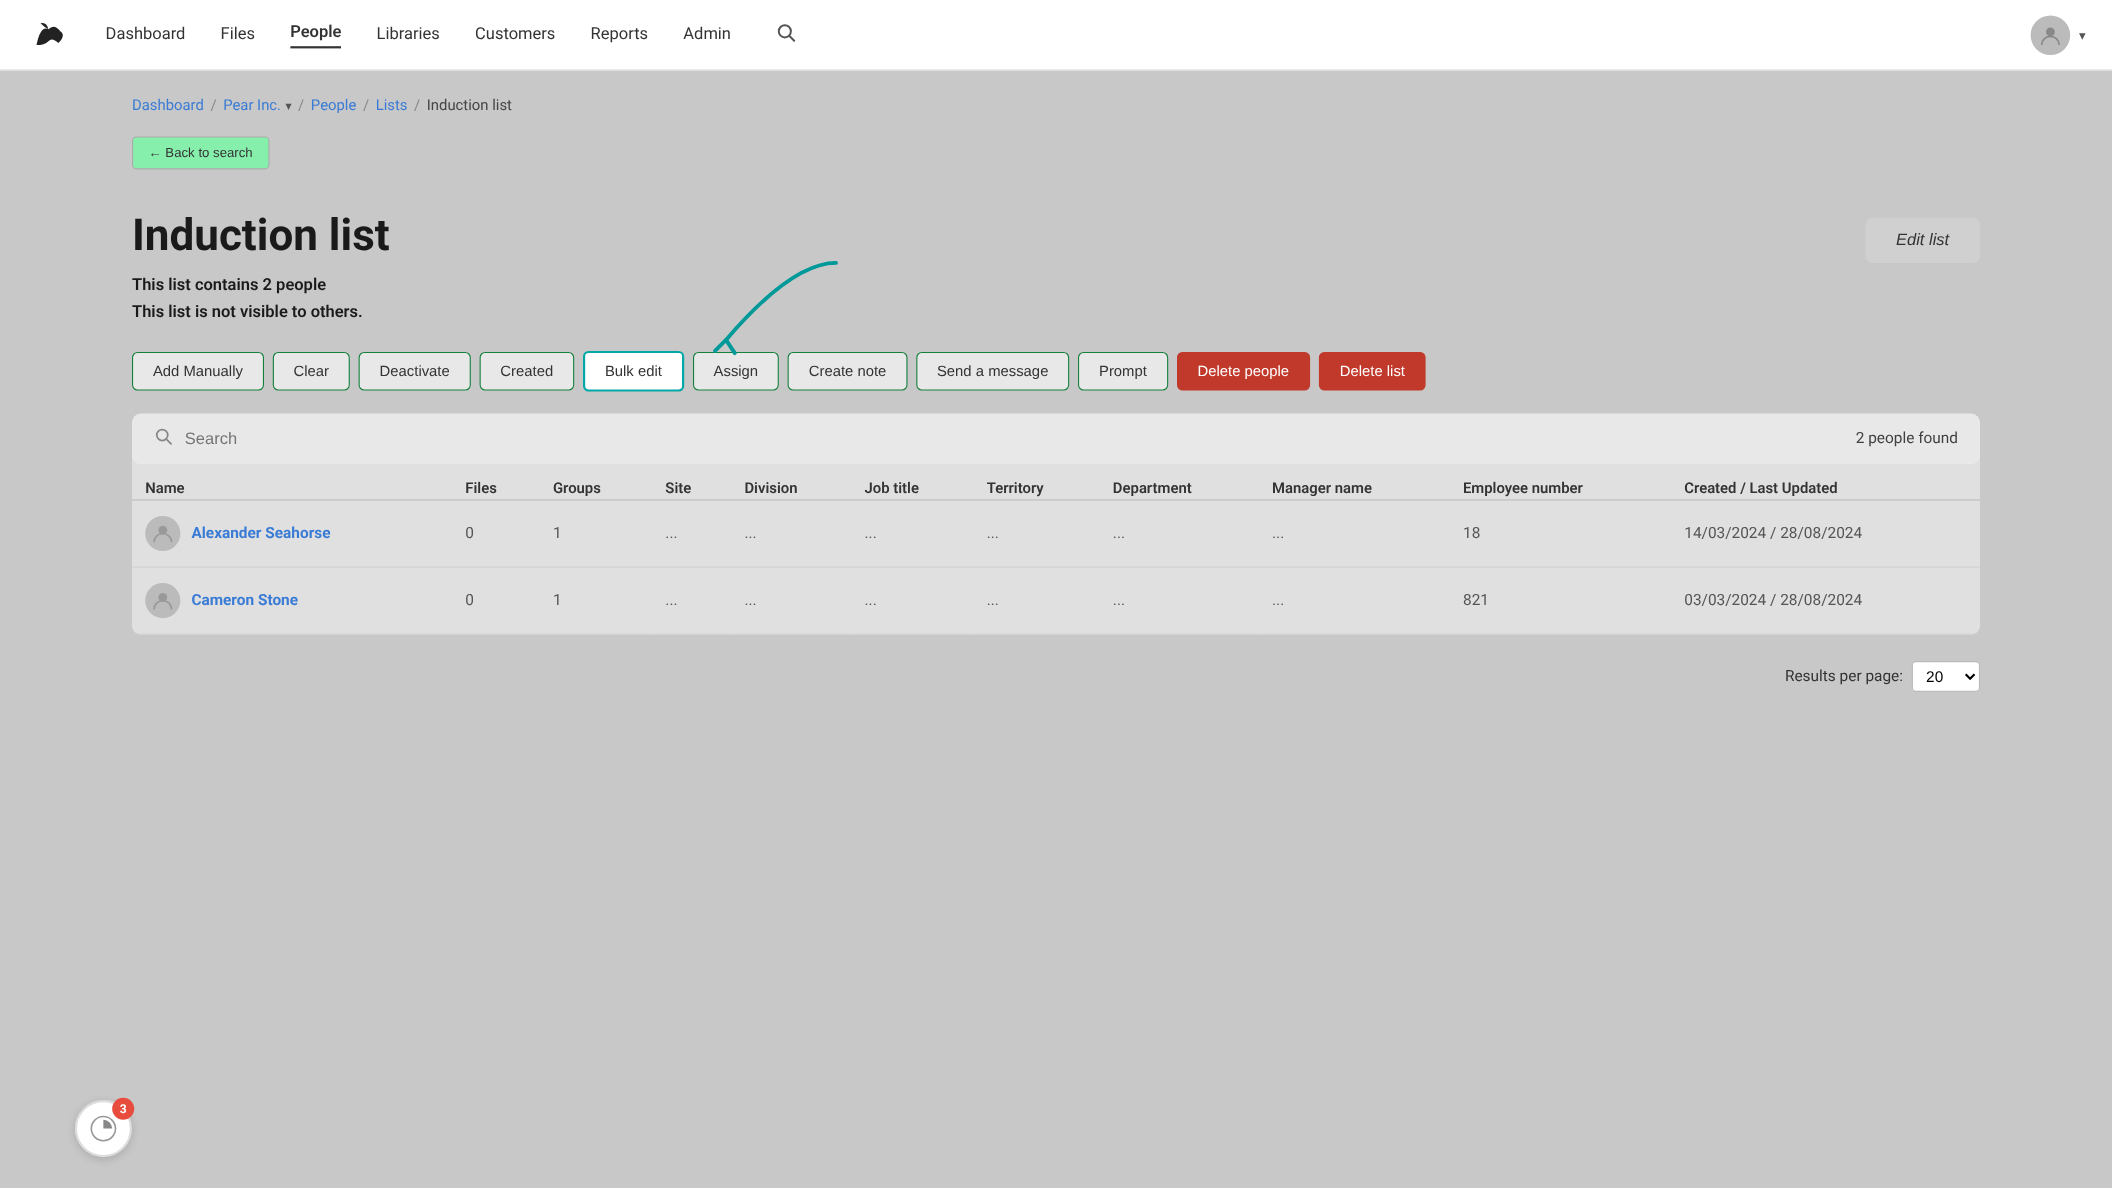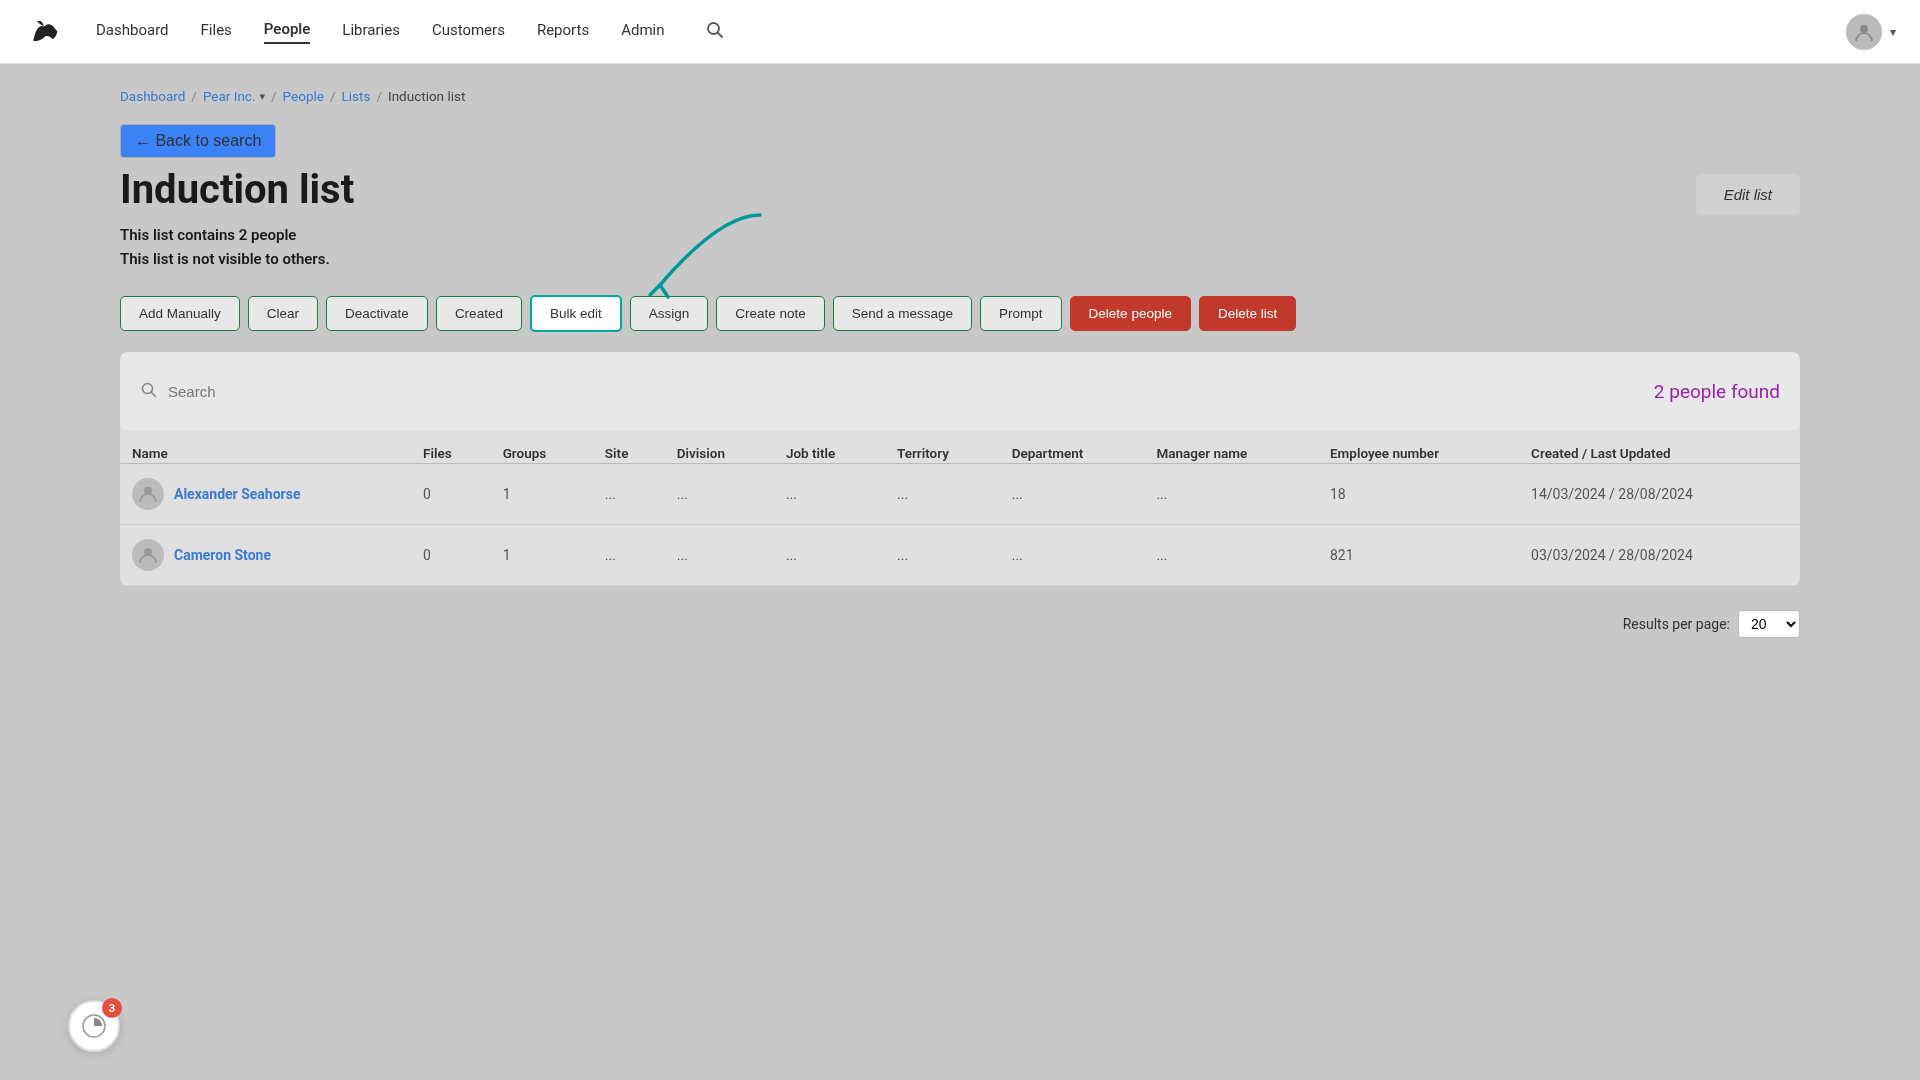--- a/index.html
+++ b/index.html
@@ -107,27 +107,27 @@
       cursor: pointer;
     }
     .breadcrumb-org-chevron { font-size: 11px; color: #555; }
 
     
     .back-btn {
       display: inline-flex;
       align-items: center;
       gap: 6px;
       border: 1px solid #aaa;
-      background: #3b82f6;
+      background: #86efac;
       border-radius: 4px;
       padding: 7px 14px;
-      font-size: 16px;
-      cursor: pointer;
-      color: #333;
-      margin-bottom: 8px;
+      font-size: 12px;
+      cursor: pointer;
+      color: #333;
+      margin-bottom: 36px;
     }
 
     
     .page-header {
       display: flex;
       align-items: flex-start;
       justify-content: space-between;
       margin-bottom: 24px;
     }
     .page-title-area h1 {
@@ -184,21 +184,21 @@
     .action-btn.danger {
       background: #c0392b;
       border-color: #c0392b;
       color: #fff;
     }
 
     
     .search-section {
       background: #e8e8e8;
       border-radius: 8px;
-      padding: 28px 20px;
+      padding: 12px 20px;
       display: flex;
       align-items: center;
       justify-content: space-between;
       margin-bottom: 0;
     }
     .search-input-wrap {
       display: flex;
       align-items: center;
       gap: 10px;
       flex: 1;
@@ -206,22 +206,22 @@
     .search-icon-sm { color: #888; font-size: 16px; }
     .search-input {
       border: none;
       background: transparent;
       font-size: 15px;
       color: #333;
       width: 400px;
       outline: none;
     }
     .results-count {
-      font-size: 19px;
-      color: #a21caf;
+      font-size: 14px;
+      color: #404040;
     }
 
     
     .data-table {
       width: 100%;
       border-collapse: collapse;
       background: transparent;
     }
     .data-table th {
       text-align: left;

